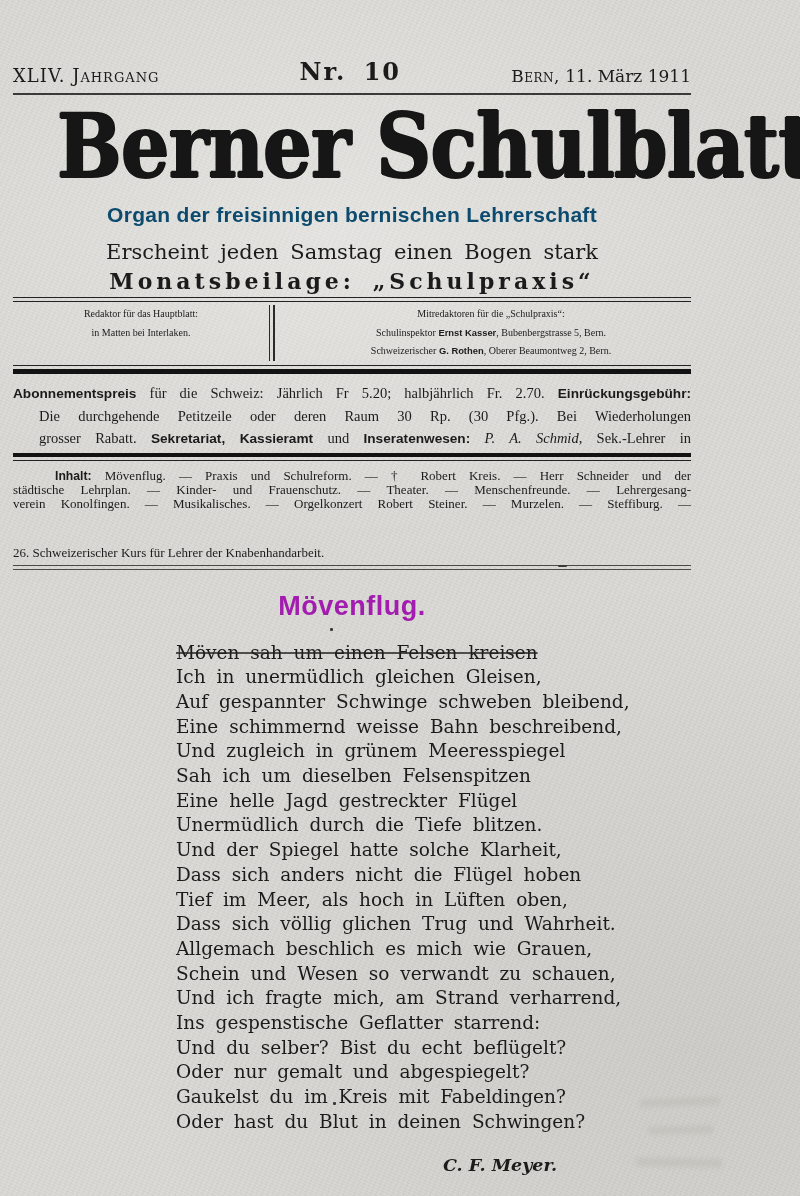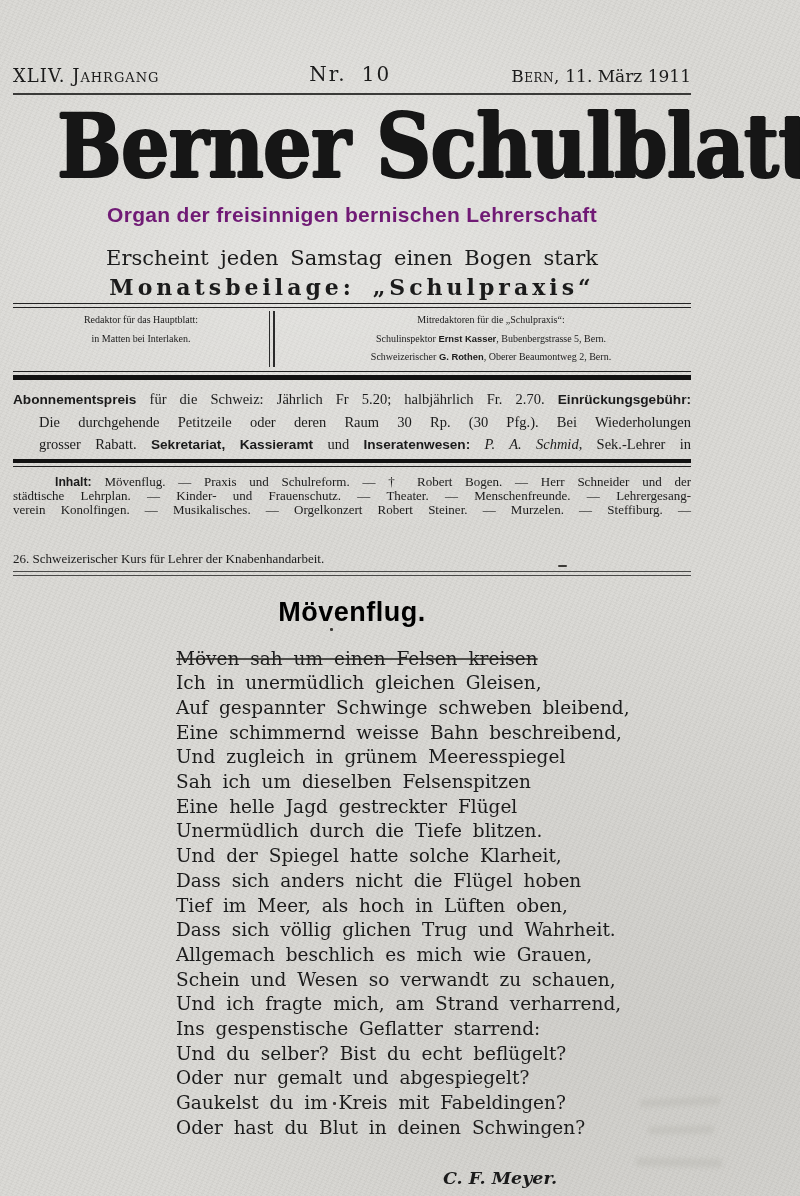--- a/index.html
+++ b/index.html
@@ -12,35 +12,35 @@
       radial-gradient(ellipse 900px 760px at 88% 88%, rgba(118,116,110,.12), rgba(0,0,0,0) 62%),
       repeating-linear-gradient(23deg, rgba(90,88,84,.035) 0 1px, rgba(255,255,255,.03) 1px 3px),
       repeating-linear-gradient(-67deg, rgba(90,88,84,.028) 0 2px, rgba(255,255,255,.02) 2px 5px);
     font-family:"Liberation Serif", serif;
   }
   .content{position:absolute;left:13px;top:0;width:678px;}
 
   
   .header-row{margin-top:62px;display:flex;justify-content:space-between;align-items:flex-end;height:24px;}
   .vol{font-family:"DejaVu Serif",serif;font-variant:small-caps;font-size:18px;letter-spacing:1px;}
-  .issue{font-family:"DejaVu Serif",serif;font-weight:normal;font-size:20px;letter-spacing:2px;word-spacing:7px;margin-left:30px;}
+  .issue{font-family:"DejaVu Serif",serif;font-weight:bold;font-size:24px;letter-spacing:2px;word-spacing:7px;margin-left:30px;}
   .dateline{font-family:"DejaVu Serif",serif;font-size:17px;}
   .dateline .sc{font-variant:small-caps;letter-spacing:.5px;}
   .rule1{margin-top:7px;border-top:2px solid #3a3a38;}
 
   
   .main-title{
     margin-top:0;font-family:"DejaVu Serif",serif;font-weight:bold;color:#161616;
     font-size:88px;line-height:102px;text-align:center;letter-spacing:-1px;white-space:nowrap;
     transform:scaleX(.87);transform-origin:50% 50%;
     text-shadow:1.1px 0 0 #161616,-1.1px 0 0 #161616,0 .8px 0 #161616,0 -.8px 0 #161616;
   }
   .sub1{margin-top:4px;text-align:center;font-family:"Liberation Sans",sans-serif;font-weight:bold;
-        font-size:21px;line-height:28px;letter-spacing:.3px;color:#701a75;}
-  .sub2{margin-top:16px;text-align:center;font-family:"DejaVu Serif",serif;font-size:21px;line-height:27px;word-spacing:5px;}
+        font-size:21px;line-height:28px;letter-spacing:.3px;color:#0c4a6e;}
+  .sub2{margin-top:10px;text-align:center;font-family:"DejaVu Serif",serif;font-size:21px;line-height:27px;word-spacing:5px;}
   .sub3{margin-top:1px;text-align:center;font-family:"DejaVu Serif",serif;font-weight:bold;
         font-size:22px;line-height:29px;letter-spacing:4px;word-spacing:6px;}
 
   
   .rp-top{margin-top:1px;border-top:1px solid #222;border-bottom:1px solid #222;height:3px;}
   .editor-box{display:flex;padding:3px 0 4px 0;font-size:10px;line-height:18.5px;}
   .ed-col-left{width:256px;text-align:center;}
   .vdiv{width:3px;border-left:1px solid #2a2a2a;border-right:2px solid #2a2a2a;align-self:stretch;}
   .ed-col-right{flex:1;text-align:center;padding-left:16px;}
   .rp-botE{border-top:1px solid #222;height:3px;border-bottom:5px solid #121212;}
@@ -53,26 +53,26 @@
 
   
   .contents{margin-top:8px;font-size:13px;line-height:13.5px;}
   .contents .jl{text-align:justify;text-align-last:justify;}
   .contents .ind1{padding-left:42px;}
   .contents .last{text-align:left;margin-top:36px;}
   .rp-inhalt{margin-top:5px;border-top:1px solid #4a4a48;height:3px;border-bottom:1px solid #4a4a48;}
 
   
   .article-title{margin-top:21px;text-align:center;font-family:"Liberation Sans",sans-serif;
-                 font-weight:bold;font-size:27px;line-height:30px;letter-spacing:.5px;color:#000000;}
+                 font-weight:bold;font-size:27px;line-height:30px;letter-spacing:.5px;color:#a21caf;}
   .poem{margin-top:20px;margin-left:147px;font-family:"DejaVu Serif",serif;font-size:18.5px;}
   .poem-line{line-height:24.7px;word-spacing:5px;white-space:nowrap;margin-left:16px;}
   .smudge{text-decoration:line-through;text-decoration-thickness:2px;
           text-decoration-color:rgba(35,33,30,.75);filter:blur(.3px);}
-  .signature{margin-top:27px;margin-left:430px;font-family:"DejaVu Serif",serif;
+  .signature{margin-top:20px;margin-left:430px;font-family:"DejaVu Serif",serif;
              font-weight:bold;font-style:italic;font-size:17.5px;}
 
   
   .s-n{}
   .s-b{font-family:"Liberation Sans",sans-serif;font-weight:bold;font-size:.94em;}
   .s-i{font-style:italic;}
 
   
   .speck{position:absolute;background:#3c3a36;border-radius:1px;}
   .ghost{position:absolute;background:#b9b8b2;filter:blur(2px);opacity:.45;border-radius:2px;}
@@ -110,21 +110,21 @@
   <div class="rp-botE"></div>
 
   <div class="subscription">
     <div class="jl"><span class="s-b">Abonnementspreis</span><span class="s-n"> für die Schweiz: Jährlich Fr 5.20; halbjährlich Fr. 2.70. </span><span class="s-b">Einrückungsgebühr:</span></div>
     <div class="jl ind"><span class="s-n">Die durchgehende Petitzeile oder deren Raum 30 Rp. (30 Pfg.). Bei Wiederholungen</span></div>
     <div class="jl ind"><span class="s-n">grosser Rabatt. </span><span class="s-b">Sekretariat, Kassieramt</span><span class="s-n"> und </span><span class="s-b">Inseratenwesen:</span><span class="s-n"> </span><span class="s-i">P. A. Schmid</span><span class="s-n">, Sek.-Lehrer in</span></div>
   </div>
   <div class="rp-botA"></div>
 
   <div class="contents">
-    <div class="jl ind1"><span class="s-b">Inhalt:</span><span class="s-n"> Mövenflug. — Praxis und Schulreform. — † Robert Bogen. — Herr Schneider und der</span></div>
+    <div class="jl ind1"><span class="s-b">Inhalt:</span><span class="s-n"> Mövenflug. — Praxis und Schulreform. — † Robert Kreis. — Herr Schneider und der</span></div>
     <div class="jl"><span class="s-n">städtische Lehrplan. — Kinder- und Frauenschutz. — Theater. — Menschenfreunde. — Lehrergesang-</span></div>
     <div class="jl"><span class="s-n">verein Konolfingen. — Musikalisches. — Orgelkonzert Robert Steiner. — Murzelen. — Steffiburg. —</span></div>
     <div class="last"><span class="s-n">26. Schweizerischer Kurs für Lehrer der Knabenhandarbeit.</span></div>
   </div>
   <div class="rp-inhalt"></div>
 
   <div class="article-title">Mövenflug.</div>
   <div class="poem">
       <div class="poem-line smudge">Möven sah um einen Felsen kreisen</div>
       <div class="poem-line">Ich in unermüdlich gleichen Gleisen,</div>

